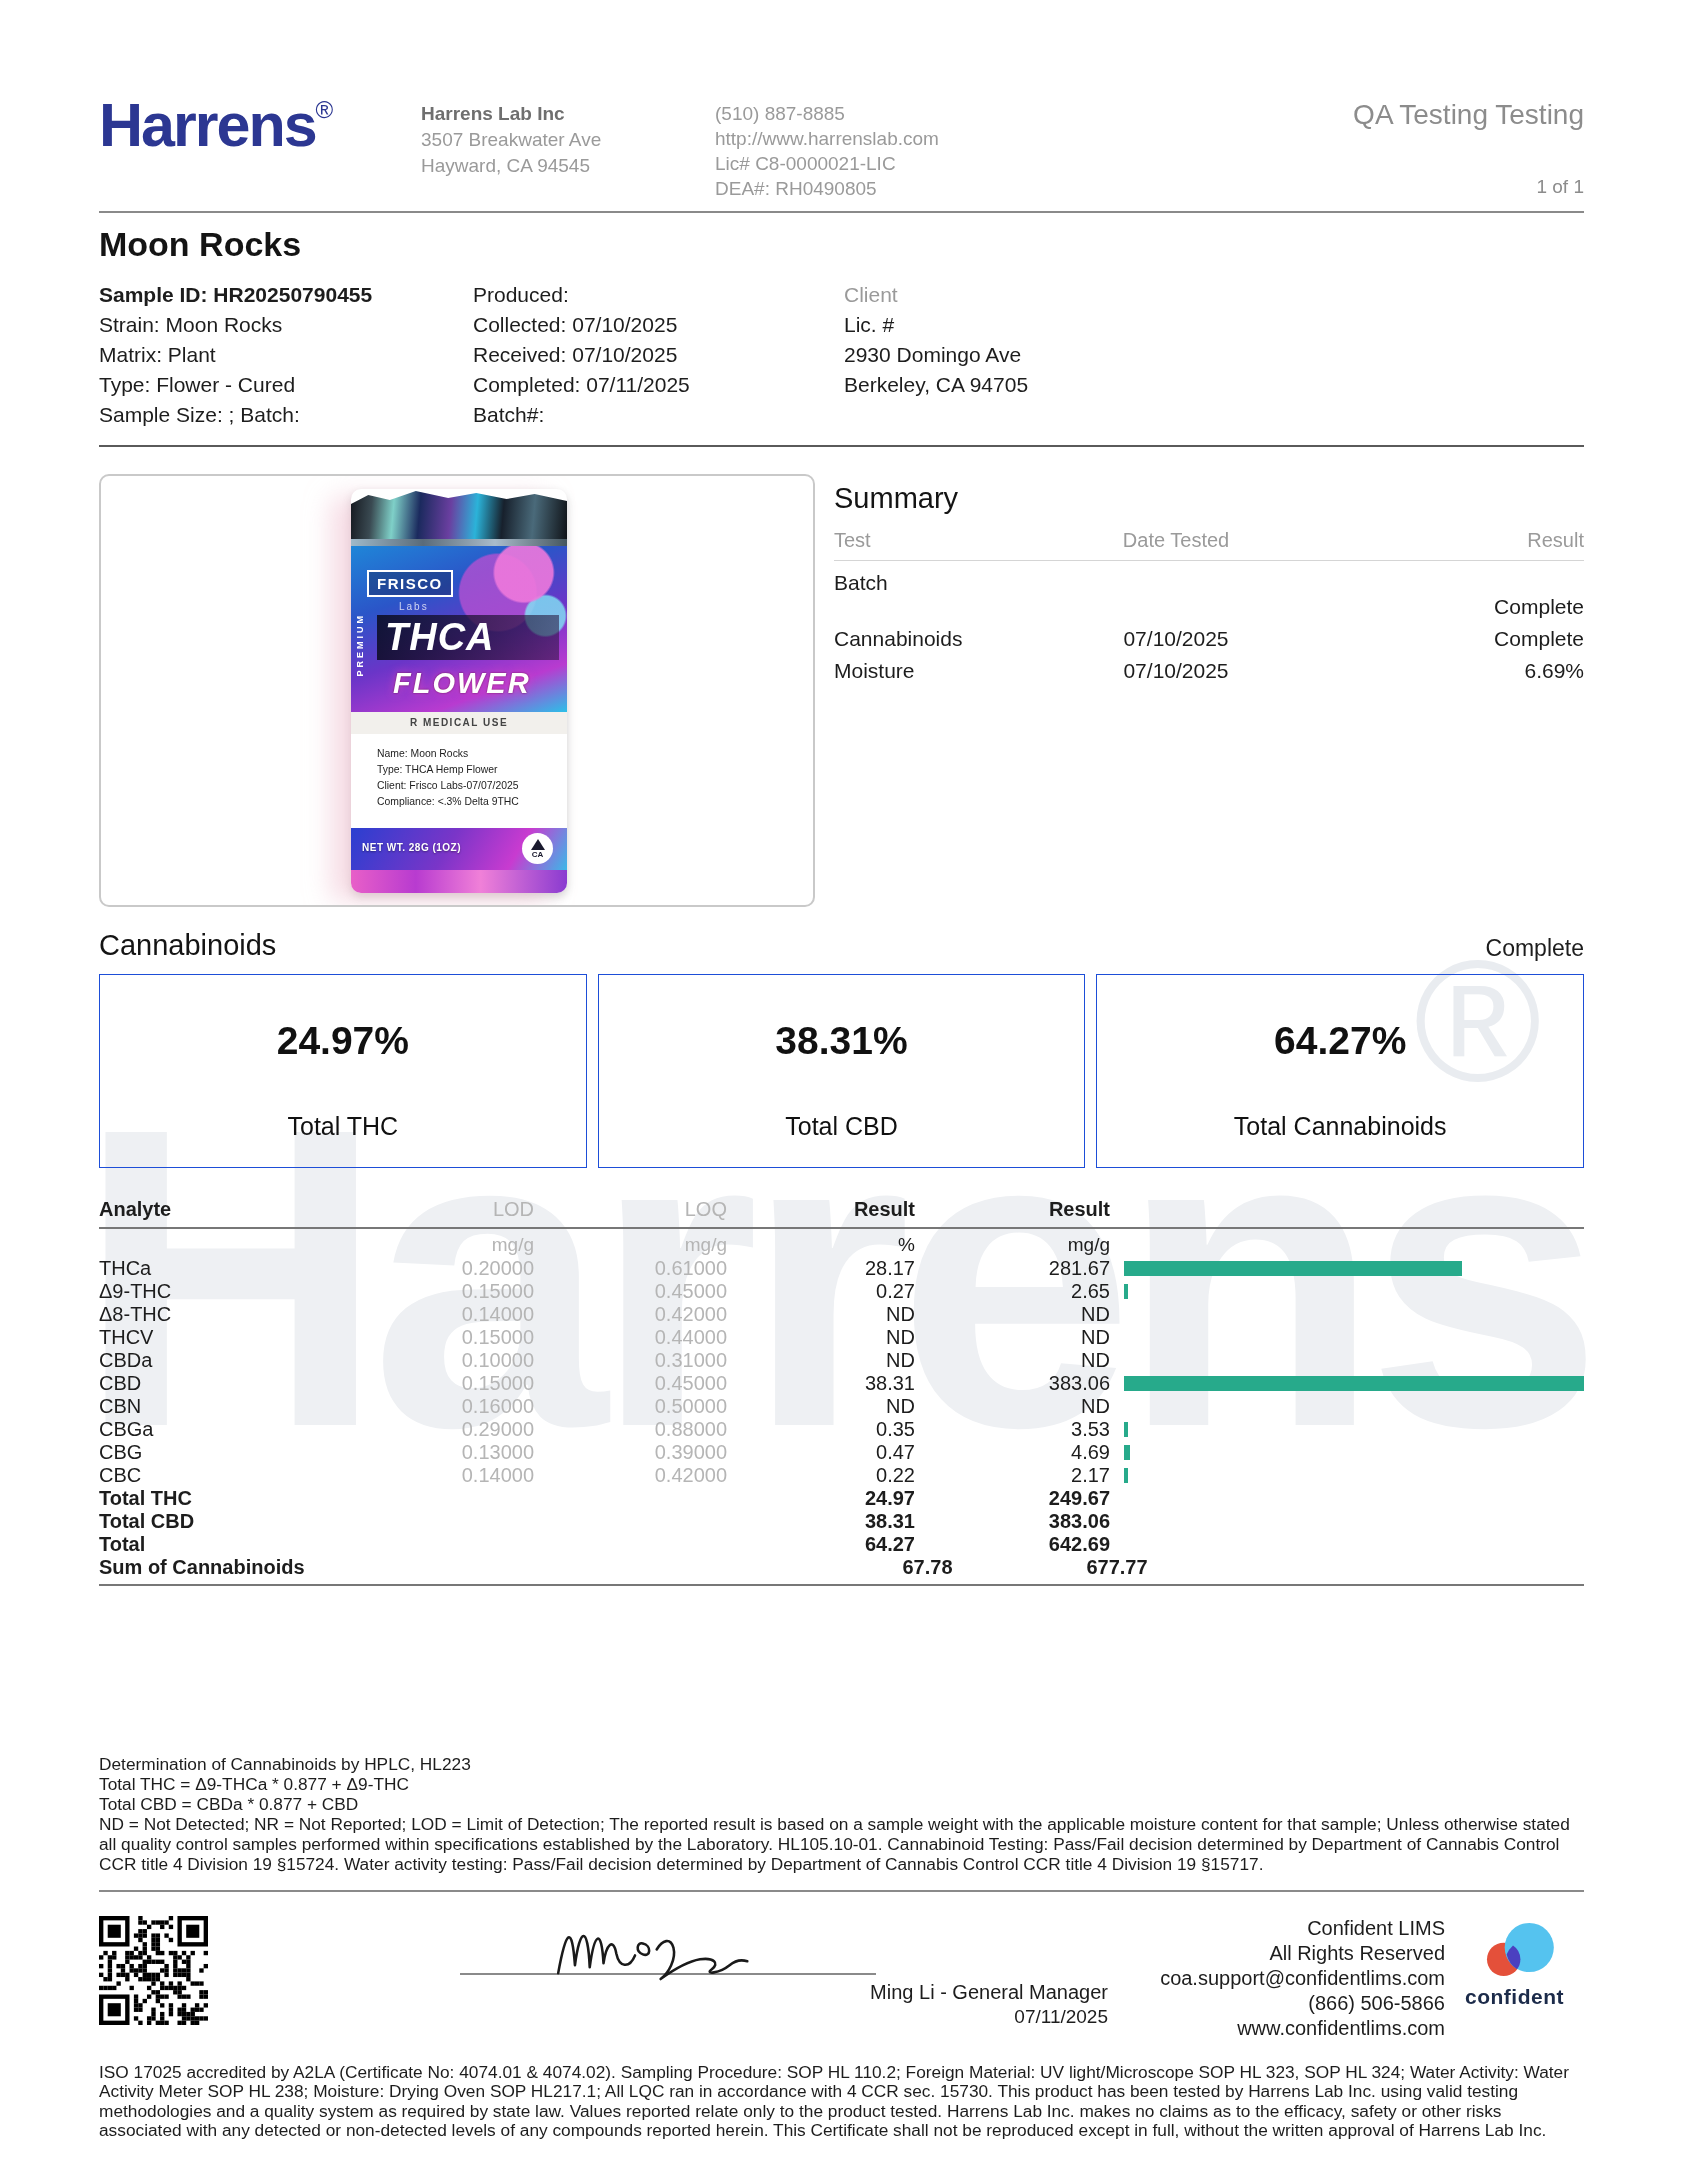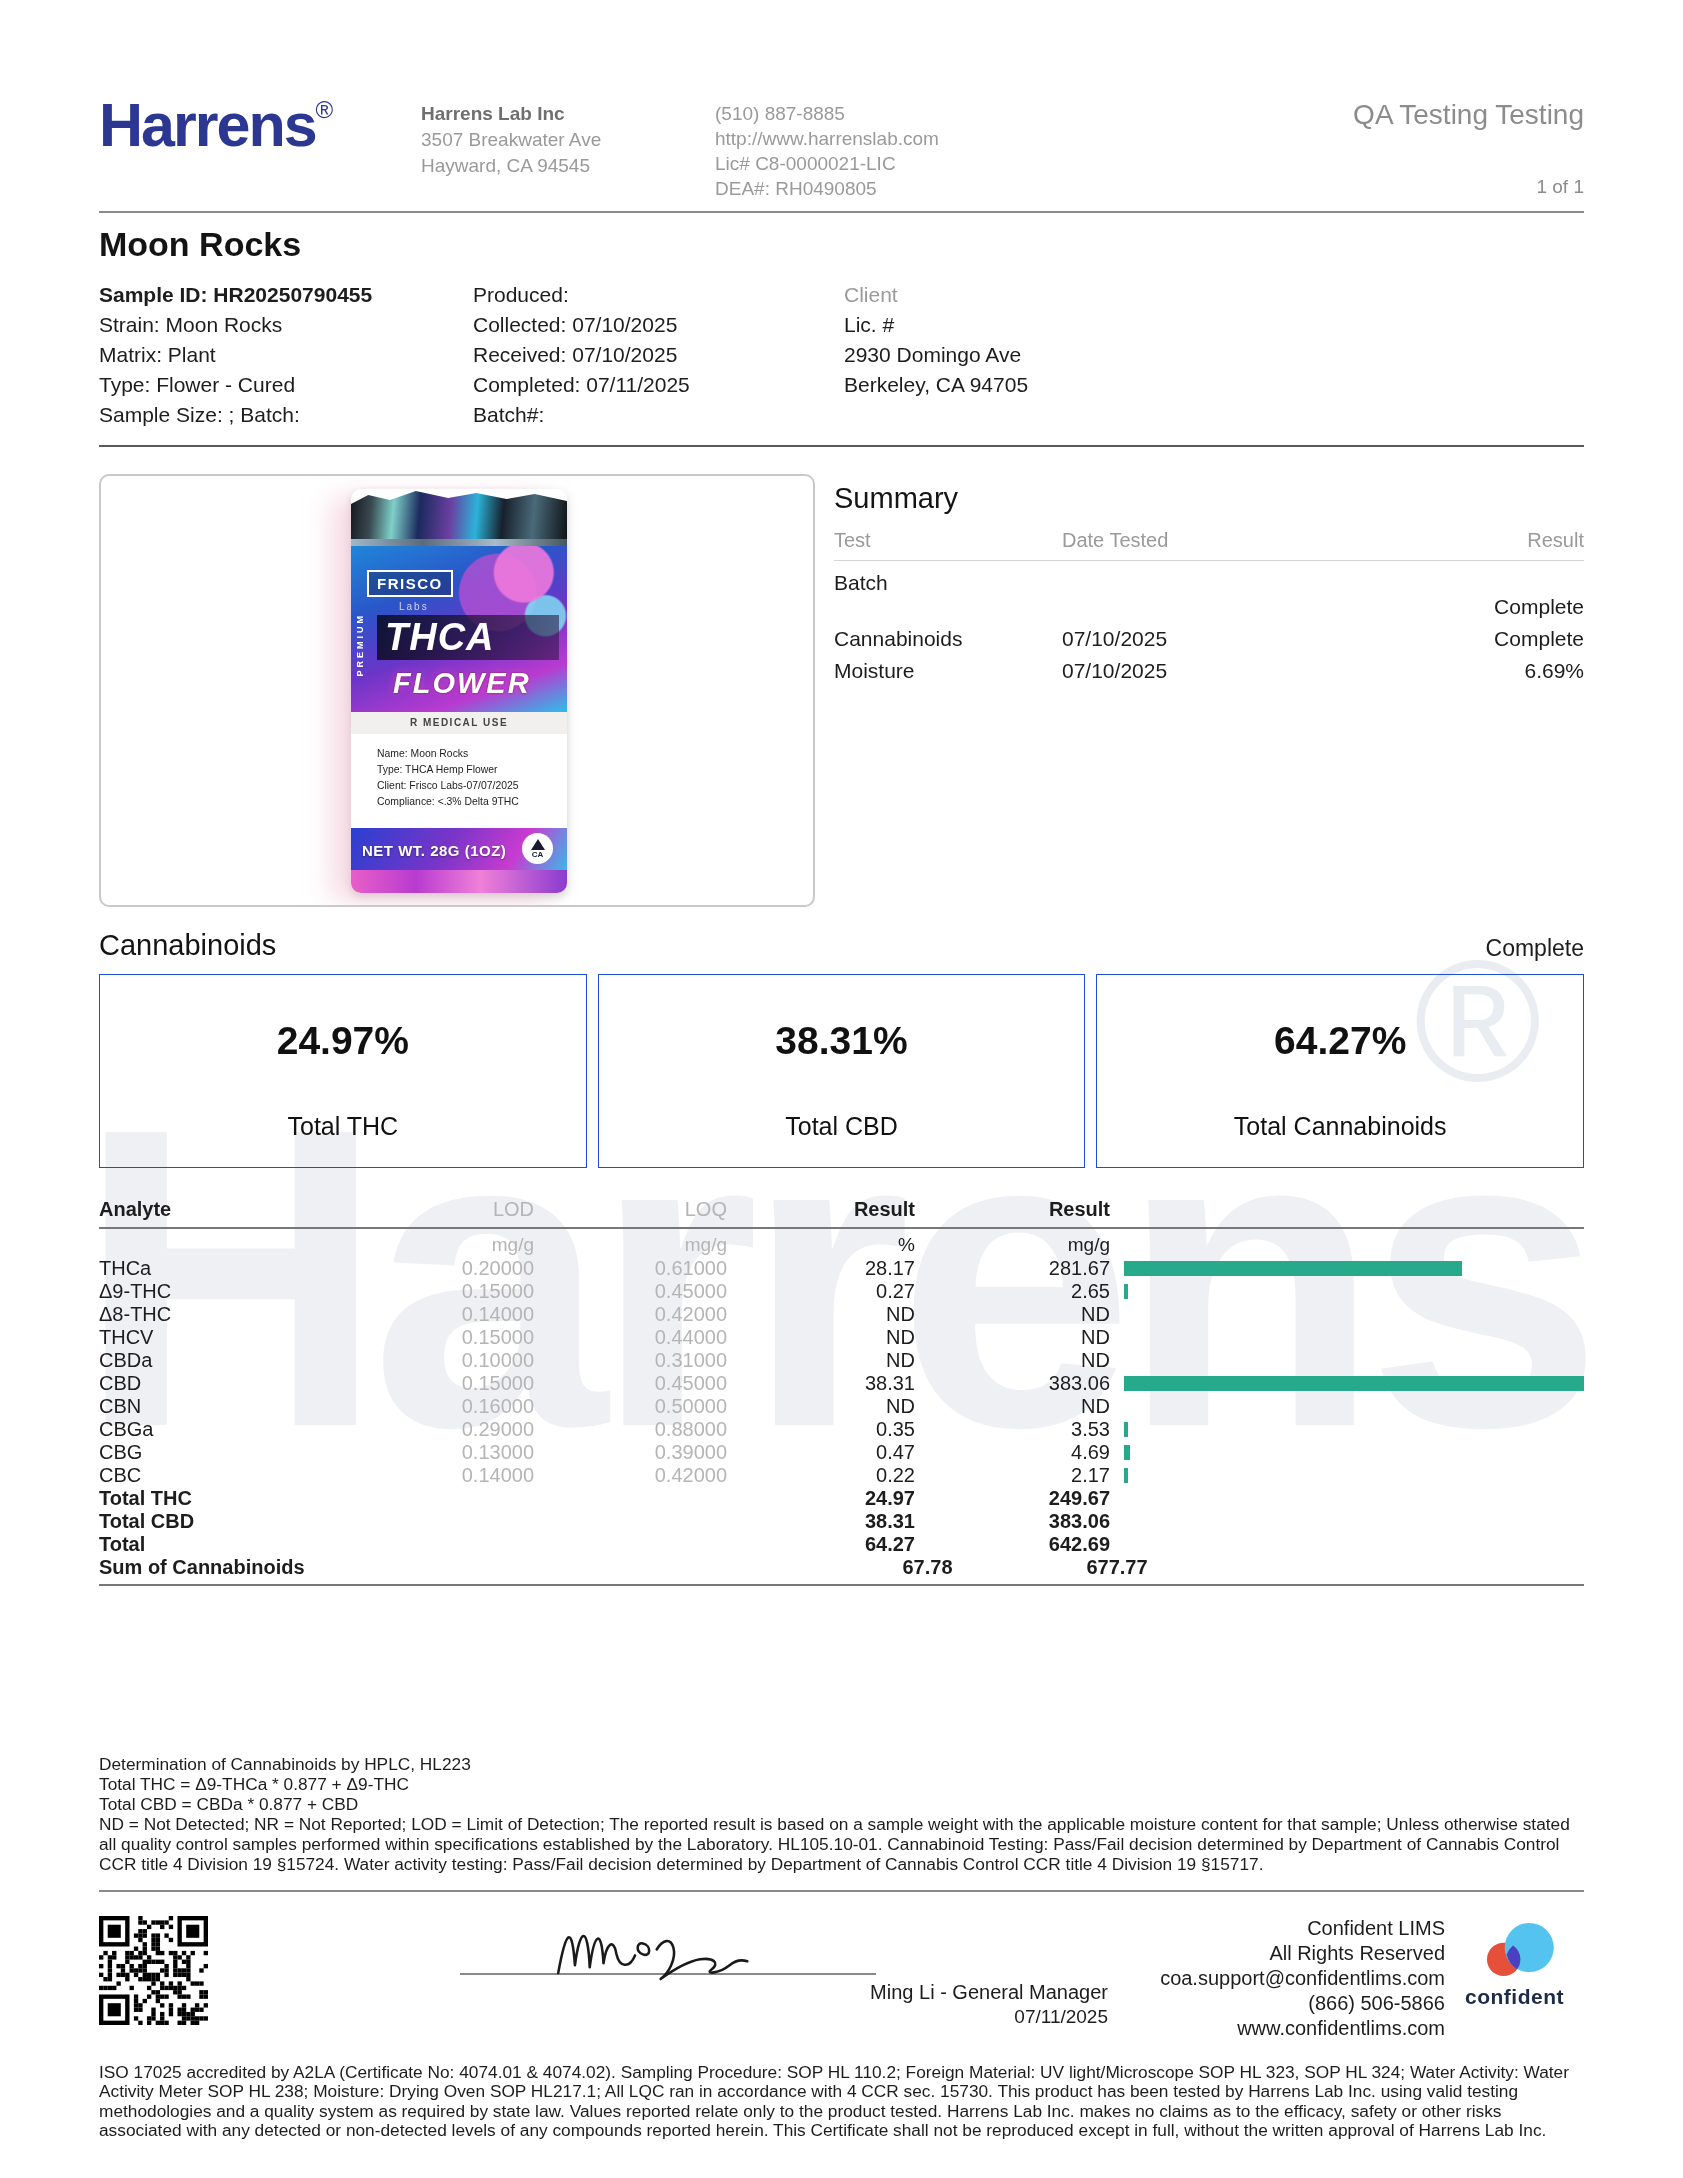--- a/index.html
+++ b/index.html
@@ -63,33 +63,33 @@
       linear-gradient(160deg,#1f86d8 0%,#2b55c8 30%,#6a35c8 55%,#b83bd0 80%,#2bc0e8 100%);
   }
   .frisco { position:absolute; top:24px; left:16px; border:2.5px solid #fff; color:#fff; font-weight:700; font-size:15px; letter-spacing:1.5px; padding:3px 8px; background:rgba(20,30,60,.35); }
   .frisco-sub { position:absolute; top:55px; left:24px; color:rgba(255,255,255,.75); font-size:10px; letter-spacing:2px;margin-left:24px; }
   .premium { position:absolute; left:4px; top:67px; writing-mode:vertical-rl; transform:rotate(180deg); color:#fff; font-size:9px; letter-spacing:3px; font-weight:700; }
   .thca { position:absolute; top:69px; left:26px; right:8px; background:linear-gradient(100deg,rgba(10,10,30,.85),rgba(40,20,60,.55)); color:#fff; font-size:38px; font-weight:700; font-style:italic; padding:1px 8px; letter-spacing:1px; }
   .flower { position:absolute; top:121px; left:42px; color:#fff; font-size:29px; font-weight:700; font-style:italic; letter-spacing:2px; text-shadow:0 0 8px #d040c0, 0 0 2px #402; }
   .bag-medical { height:22px; background:#f2f0ec; color:#444; font-size:10px; line-height:22px; text-align:center; letter-spacing:1.5px; font-weight:700; }
   .bag-label { height:94px; background:#fff; padding:12px 6px 0 26px; font-size:10.4px; line-height:16px; color:#1d1d1d; }
   .bag-net { height:42px; position:relative; background:linear-gradient(120deg,#2a3fd0,#7a35c8 45%,#c83bd0 75%,#3bb8e8); }
-  .net-text { position:absolute; left:11px; top:14px; color:#fff; font-size:15px; font-weight:700; letter-spacing:0.5px; text-shadow:0 1px 2px rgba(0,0,0,.4); }
+  .net-text { position:absolute; left:11px; top:14px; color:#fff; font-size:10px; font-weight:700; letter-spacing:0.5px; text-shadow:0 1px 2px rgba(0,0,0,.4); }
   .ca-badge { position:absolute; right:14px; top:5px; width:31px; height:31px; background:#fff; border-radius:50%; display:flex; flex-direction:column; align-items:center; justify-content:center; }
   .ca-tri { width:0; height:0; border-left:7px solid transparent; border-right:7px solid transparent; border-bottom:11px solid #1a1a2e; }
   .ca-txt { font-size:8px; font-weight:700; color:#1a1a2e; line-height:9px; }
   .bag-foot { height:24px; background:linear-gradient(90deg,#e85fc8,#b83bd0 30%,#f080d8 60%,#8a3bd0); }
 
   .summary-col { flex:1; padding-left:19px; padding-top:8px; }
   .summary-title { font-size:29px; font-weight:400; color:#141414; }
   .summary-table { margin-top:14px; font-size:21px; }
   .s-head { display:flex; color:#9a9a9a; font-size:20px; padding-bottom:8px; border-bottom:1.5px solid #d5d5d5; }
   .s-row { display:flex; padding:4px 0; color:#1d1d1d; }
   .s-test { width:228px; }
-  .s-date { width:228px; text-align:left; }
+  .s-date { width:228px; text-align:center; }
   .s-result { flex:1; text-align:right; }
 
   
   .cann-head-row { display:flex; justify-content:space-between; align-items:flex-end; margin-top:22px; }
   .cann-title { font-size:29px; font-weight:400; color:#141414; }
   .cann-status { font-size:23px; color:#1d1d1d; }
   .pct-boxes { display:flex; gap:11px; margin-top:12px; }
   .pct-box { flex:1; height:194px; border:1px solid #1d4ed8; display:flex; flex-direction:column; align-items:center; }
   .pct-value { font-size:39px; font-weight:700; color:#111; margin-top:44px; }
   .pct-label { font-size:25px; color:#111; margin-top:auto; margin-bottom:26px; }

